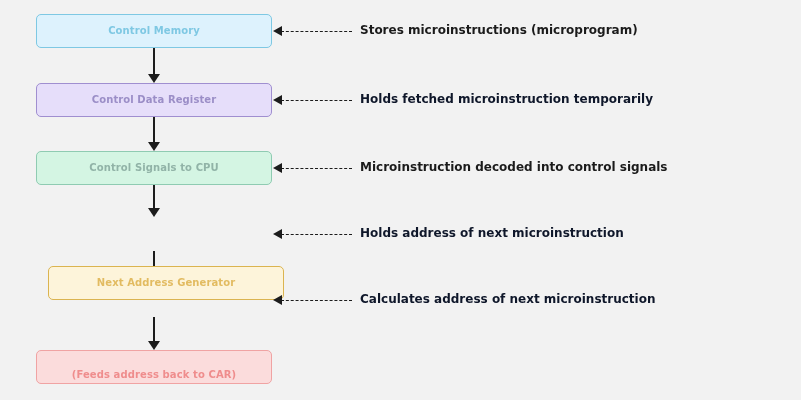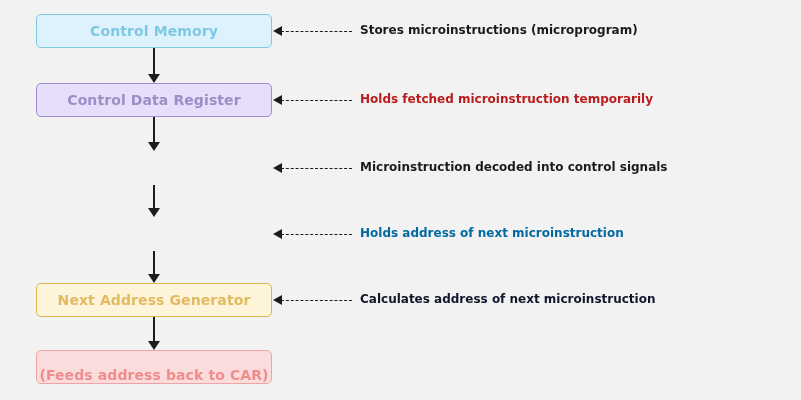--- a/index.html
+++ b/index.html
@@ -28,21 +28,21 @@
     height: 34px;
     box-sizing: border-box;
     border-width: 1.5px;
     border-style: solid;
     border-radius: 5px;
     display: flex;
     align-items: center;
     justify-content: center;
   }
   .node-label {
-    font-size: 14px;
+    font-size: 10px;
     font-weight: bold;
     letter-spacing: 0.1px;
     white-space: nowrap;
     line-height: 1;
   }
 
   
   .vconn {
     position: absolute;
     left: 153px;
@@ -99,32 +99,35 @@
     <div class="callout-line" style="top: 31px; border-top-color: rgb(28, 28, 28);"></div>
     <div class="callout-head" style="top: 25.5px; border-right-color: rgb(28, 28, 28);"></div>
     <div class="callout-text" style="top: 24px; color: rgb(27, 27, 27);">Stores microinstructions (microprogram)</div>
     <div class="node" style="top: 83px; background: rgb(230, 222, 250); border-color: rgb(160, 143, 208);">
       <span class="node-label" style="color: rgb(155, 142, 199);">Control Data Register</span>
     </div>
     <div class="vconn" style="top: 117px; height: 26px; background: rgb(28, 28, 28);"></div>
     <div class="vhead" style="top: 142px; border-top-color: rgb(28, 28, 28);"></div>
     <div class="callout-line" style="top: 100px; border-top-color: rgb(28, 28, 28);"></div>
     <div class="callout-head" style="top: 94.5px; border-right-color: rgb(28, 28, 28);"></div>
-    <div class="callout-text" style="top: 93px; color: #b91c1c;">Holds fetched microinstruction temporarily</div>
+    <div class="callout-text" style="top: 93px; color: #0f172a;">Holds fetched microinstruction temporarily</div>
+    <div class="node" style="top: 151px; background: rgb(212, 245, 227); border-color: rgb(143, 203, 178);">
+      <span class="node-label" style="color: rgb(145, 179, 167);">Control Signals to CPU</span>
+    </div>
     <div class="vconn" style="top: 185px; height: 24px; background: rgb(28, 28, 28);"></div>
     <div class="vhead" style="top: 208px; border-top-color: rgb(28, 28, 28);"></div>
     <div class="callout-line" style="top: 168px; border-top-color: rgb(28, 28, 28);"></div>
     <div class="callout-head" style="top: 162.5px; border-right-color: rgb(28, 28, 28);"></div>
     <div class="callout-text" style="top: 161px; color: rgb(27, 27, 27);">Microinstruction decoded into control signals</div>
     <div class="vconn" style="top: 251px; height: 24px; background: rgb(28, 28, 28);"></div>
     <div class="vhead" style="top: 274px; border-top-color: rgb(28, 28, 28);"></div>
     <div class="callout-line" style="top: 234px; border-top-color: rgb(28, 28, 28);"></div>
     <div class="callout-head" style="top: 228.5px; border-right-color: rgb(28, 28, 28);"></div>
-    <div class="callout-text" style="top: 227px; color: #0369a1;">Holds address of next microinstruction</div>
-    <div class="node" style="top: 283px; background: rgb(253, 244, 218); border-color: rgb(219, 180, 80);">
+    <div class="callout-text" style="top: 227px; color: #0f172a;">Holds address of next microinstruction</div>
+    <div class="node" style="top: 266px; background: rgb(253, 244, 218); border-color: rgb(219, 180, 80); margin-left: 12px;">
       <span class="node-label" style="color: rgb(226, 187, 97);">Next Address Generator</span>
     </div>
     <div class="vconn" style="top: 317px; height: 25px; background: rgb(28, 28, 28);"></div>
     <div class="vhead" style="top: 341px; border-top-color: rgb(28, 28, 28);"></div>
     <div class="callout-line" style="top: 300px; border-top-color: rgb(28, 28, 28);"></div>
     <div class="callout-head" style="top: 294.5px; border-right-color: rgb(28, 28, 28);"></div>
     <div class="callout-text" style="top: 293px; color: #0f172a;">Calculates address of next microinstruction</div>
     <div class="node" style="top: 350px; background: rgb(251, 220, 220); border-color: rgb(240, 163, 163);">
       <span class="node-label" style="color: rgb(239, 141, 141); margin-top: 16px;">(Feeds address back to CAR)</span>
     </div>

